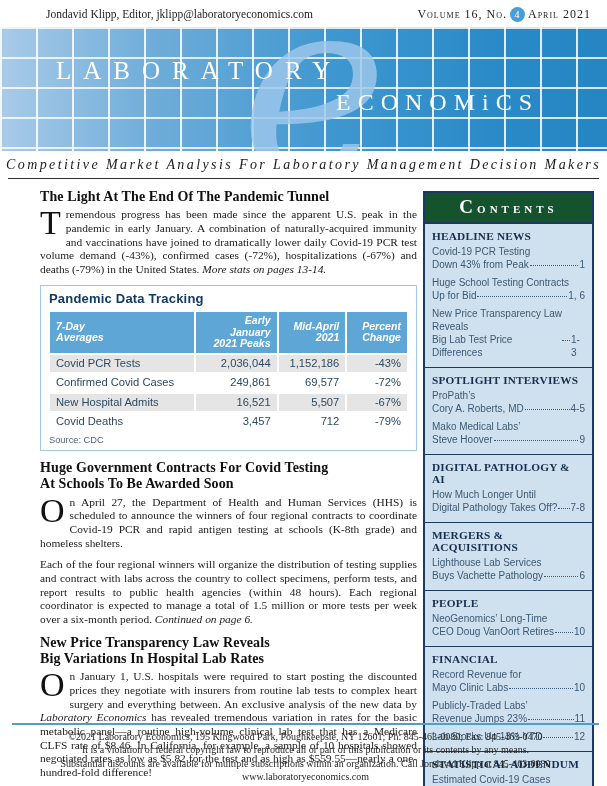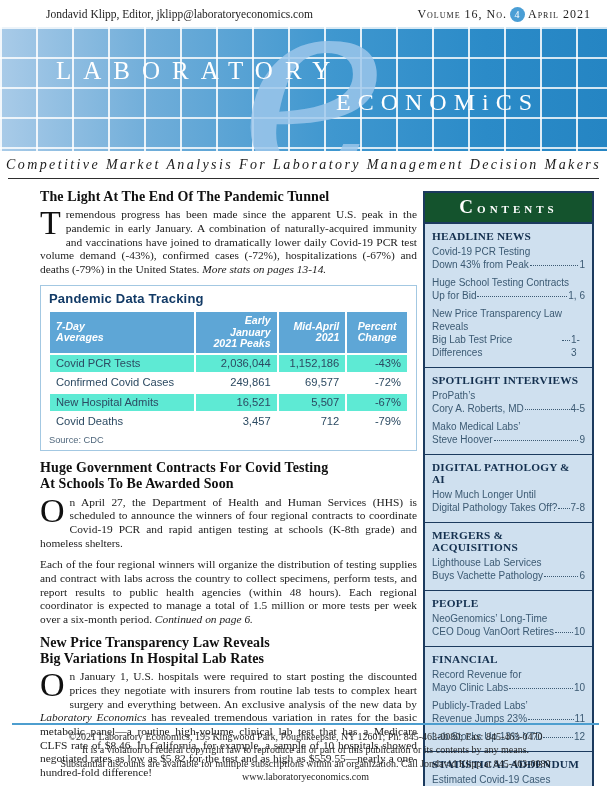--- a/index.html
+++ b/index.html
@@ -37,25 +37,25 @@
   .dropcap { float:left; font-size:34px; line-height:26px; padding:2px 5px 0 0; color:#111; }
   .cont { font-style:italic; }
   .more { font-style:italic; }
 
   
   .ptable-box { border:1.5px solid #a3c8e2; padding:5px 7px 4px; margin:3px 0 9px; background:#fff; }
   .ptable-title { font-family:"Liberation Sans", sans-serif; font-weight:bold; color:#123a66; font-size:13px; margin:0 0 4px 1px; letter-spacing:.2px; }
   table.ptable { width:100%; border-collapse:separate; border-spacing:2px; font-family:"Liberation Sans", sans-serif; }
   table.ptable th { background:#5ea6d6; color:#fff; font-style:italic; font-weight:bold; font-size:10.6px; line-height:1.12; padding:3px 6px 3px 6px; white-space:pre-line; text-align:right; }
   table.ptable th:first-child { text-align:left; }
-  table.ptable td { font-size:11.2px; color:#2c4a62; padding:2px 6px; background:#5eead4; text-align:right; line-height:1.18; }
+  table.ptable td { font-size:11.2px; color:#2c4a62; padding:2px 6px; background:#e5e5e5; text-align:right; line-height:1.18; }
   table.ptable td:first-child { text-align:left; }
   table.ptable tr:nth-child(even) td { background:#fff; }
   .ptable-source { font-family:"Liberation Sans", sans-serif; font-size:9.3px; color:#50677c; margin:3px 0 1px 1px; }
-  .ptable .cw0{width:41%;} .ptable .cw1{width:23%;} .ptable .cw2{width:19%;} .ptable .cw3{width:17%;text-align:center;}
+  .ptable .cw0{width:41%;} .ptable .cw1{width:23%;} .ptable .cw2{width:19%;} .ptable .cw3{width:17%;}
 
   
   aside.toc { width:171px; border:2px solid #1b3a5e; background:#cfe0ef; margin-top:5px; }
   .toc-band { background:#14532d; border-bottom:2px solid #1b3a5e; padding:3px 0 4px; }
   .toc-band-title { display:block; text-align:center; color:#fff; font-variant:small-caps; font-weight:bold; font-size:15px; letter-spacing:4px; }
   .toc-band-title::first-letter { font-size:19px; }
   .toc-section { padding:6px 7px 7px; }
   .toc-section + .toc-section { border-top:1.6px solid #1b3a5e; }
   .toc-heading { font-weight:bold; font-size:11.3px; color:#14304f; margin-bottom:3px; letter-spacing:.2px; }
   .toc-entry { font-family:"Liberation Sans", sans-serif; font-size:10px; color:#3c5a73; line-height:1.3; margin-bottom:5px; }

